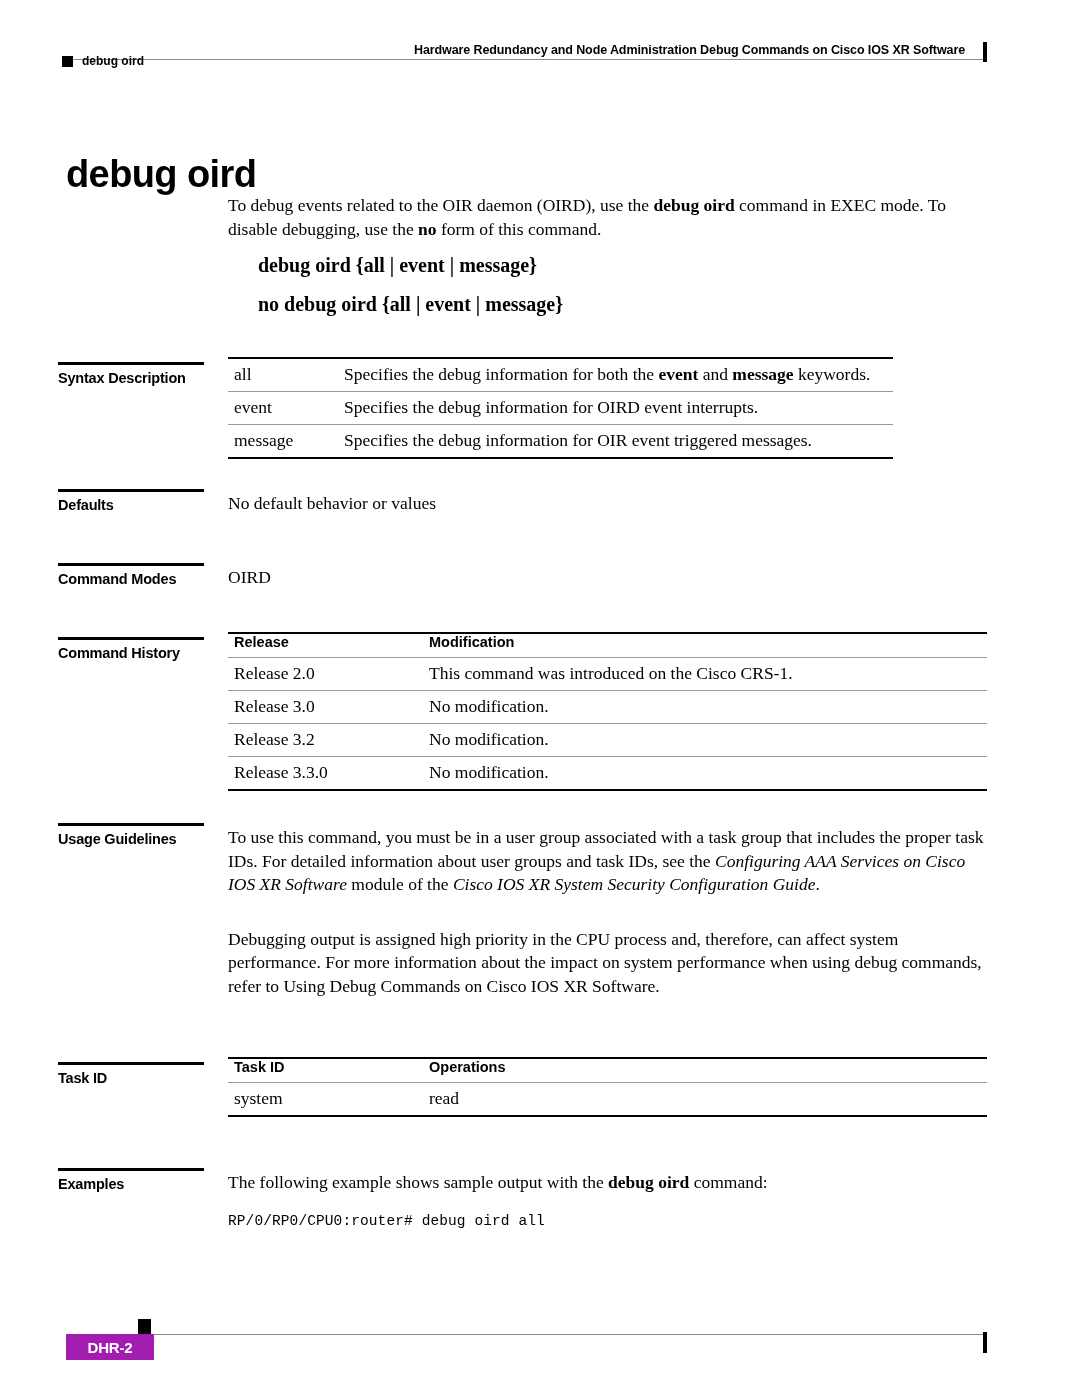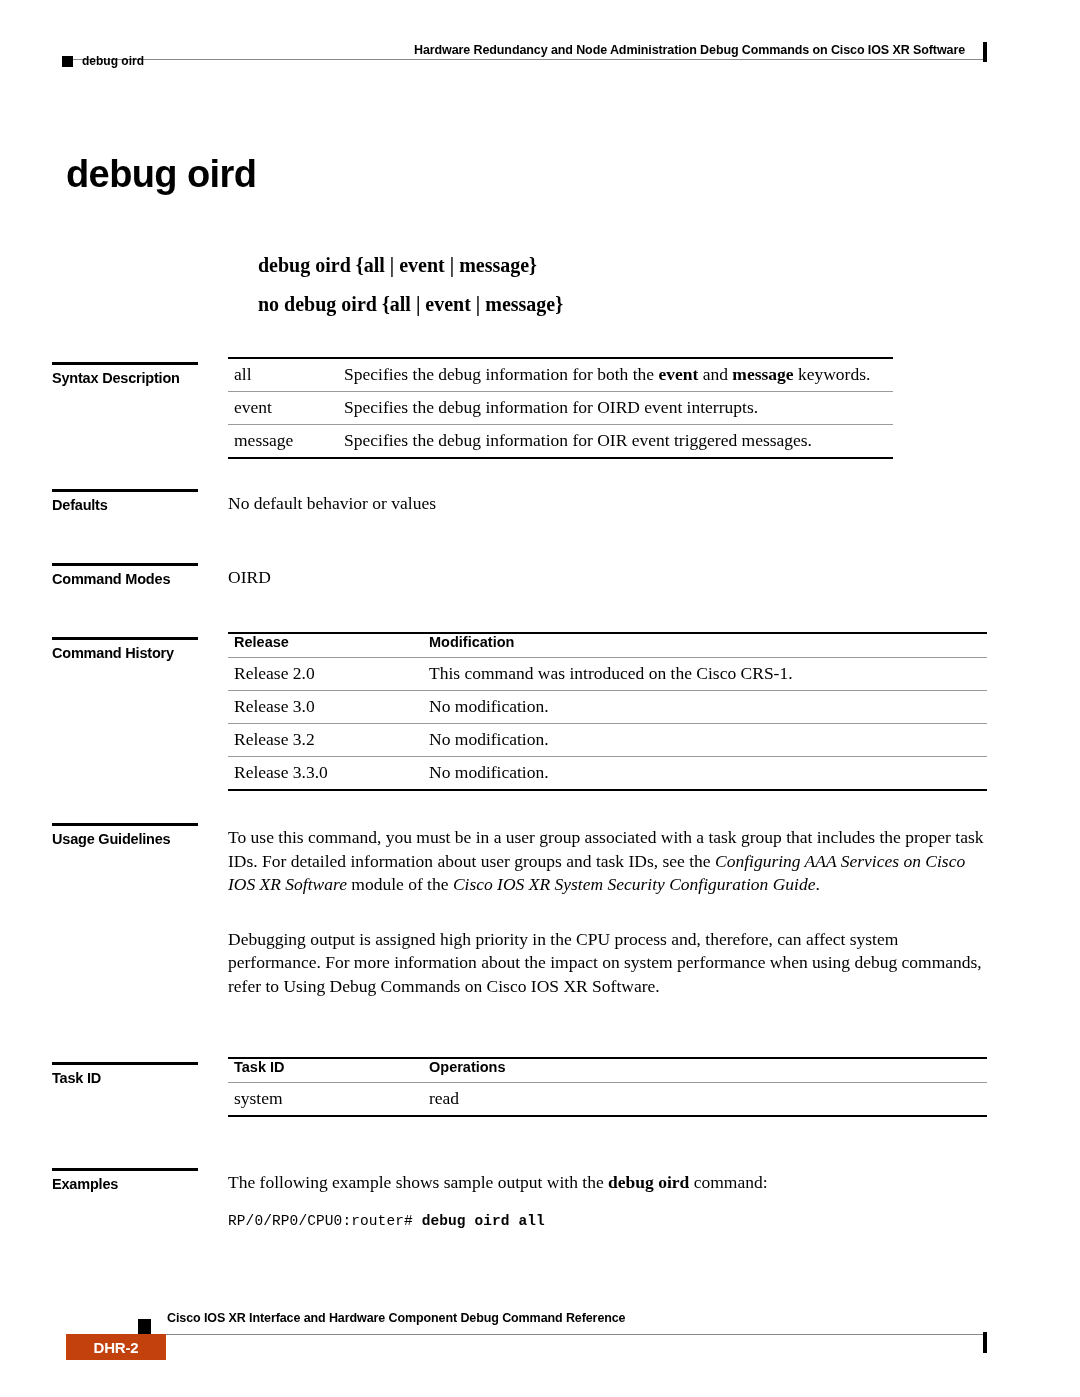--- a/index.html
+++ b/index.html
@@ -70,21 +70,21 @@
     font-family: "Liberation Sans", sans-serif;
     font-weight: bold;
     font-size: 38px;
     letter-spacing: -0.6px;
   }
 
   
   .content { position: absolute; left: 228px; width: 760px; }
   .label-col {
     position: absolute;
-    left: 52px;
+    left: 58px;
     width: 148px;
     font-family: "Liberation Sans", sans-serif;
     font-weight: bold;
     font-size: 14.5px;
     letter-spacing: -0.2px;
   }
   .label-col .rule {
     height: 2.5px;
     background: #000000;
     margin-bottom: 5px;
@@ -148,21 +148,21 @@
     left: 0; top: -1px;
     font-size: 15px;
   }
 
   .cli {
     font-family: "Liberation Mono", "DejaVu Sans Mono", monospace;
     font-size: 14.5px;
     letter-spacing: 0.1px;
     white-space: pre;
   }
-  .cli b { font-weight: bold; }
+  .cli b { font-weight: normal; }
 
   
   .footer-rule {
     position: absolute;
     left: 150px; top: 1334px;
     width: 837px;
     height: 1px;
     background: #8a8a8a;
   }
   .footer-tick {
@@ -181,22 +181,22 @@
     position: absolute;
     left: 167px; top: 1311px;
     font-family: "Liberation Sans", sans-serif;
     font-weight: bold;
     font-size: 12.5px;
     letter-spacing: -0.1px;
   }
   .page-badge {
     position: absolute;
     left: 66px; top: 1334px;
-    width: 100px; height: 26px;
-    background: #c2410c;
+    width: 88px; height: 26px;
+    background: #a21caf;
     color: #ffffff;
     font-family: "Liberation Sans", sans-serif;
     font-weight: bold;
     font-size: 15px;
     display: flex;
     align-items: center;
     justify-content: center;
     letter-spacing: -0.2px;
   }
 </style>
@@ -211,20 +211,23 @@
     <div class="header-tick"></div>
   </div>
 
   <div class="breadcrumb">
     <div class="breadcrumb-square"></div>
     <div class="breadcrumb-label">debug oird</div>
   </div>
 
   <h1 class="page-title">debug oird</h1>
 
+  <div class="content" style="top:194px;">
+    <p class="body-text"><span>To debug events related to the OIR daemon (OIRD), use the </span><span class="bold">debug oird</span><span> command in EXEC mode. To disable debugging, use the </span><span class="bold">no</span><span> form of this command.</span></p>
+  </div>
 
   <div class="syntax-line" style="top:254px;">debug oird {all | event | message}</div>
   <div class="syntax-line" style="top:293px;">no debug oird {all | event | message}</div>
 
   <div class="label-col" style="top:362px;">
     <div class="rule"></div>
     <div>Syntax Description</div>
   </div>
   <div class="content" style="top:357px; width:665px;">
     <table class="doc">
@@ -334,19 +337,18 @@
 
   <div class="label-col" style="top:1168px;">
     <div class="rule"></div>
     <div>Examples</div>
   </div>
   <div class="content" style="top:1171px;">
     <p class="body-text"><span>The following example shows sample output with the </span><span class="bold">debug oird</span><span> command:</span></p>
     <div class="cli" style="margin-top:18px;"><span>RP/0/RP0/CPU0:router# </span><b>debug oird all</b></div>
   </div>
 
-  <div class="footer-title">Cisco IOS XR Interface and Hardware Component Debug Command Reference</div>
   <div class="footer-square"></div>
   <div class="footer-rule"></div>
   <div class="footer-tick"></div>
   <div class="page-badge">DHR-2</div>
 
 </div>
 
 </body></html>

